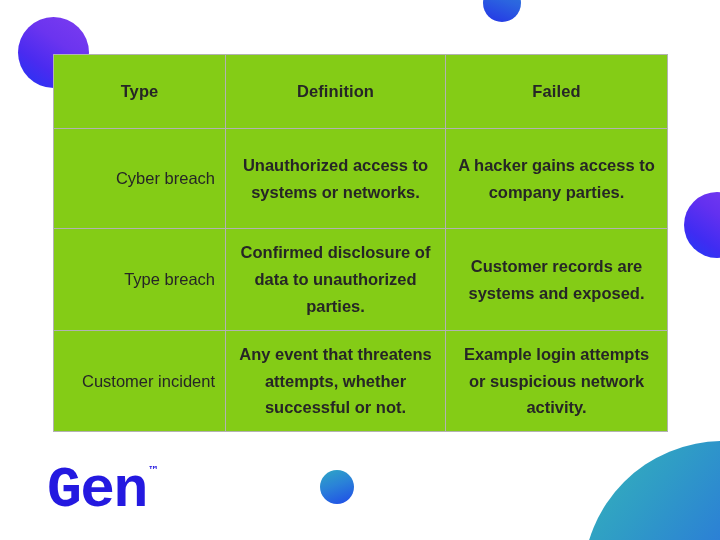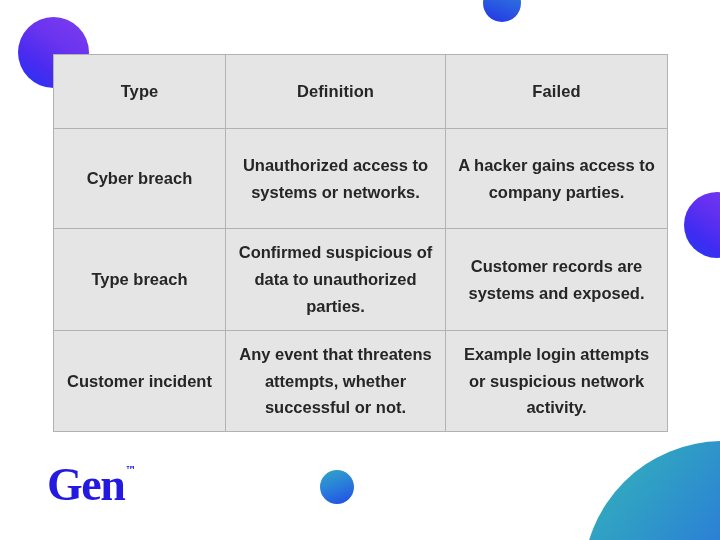--- a/index.html
+++ b/index.html
@@ -70,21 +70,21 @@
 
   
   #comparison-table {
     position: absolute;
     left: 53px;
     top: 54px;
     width: 614px;
     height: 377px;
     border-collapse: collapse;
     table-layout: fixed;
-    background: #e5e5e5;
+    background: #84cc16;
   }
 
   #comparison-table col.col-type       { width: 172px; }
   #comparison-table col.col-definition { width: 220px; }
   #comparison-table col.col-example    { width: 222px; }
 
   #comparison-table th,
   #comparison-table td {
     border: 1px solid #b2b2b2;
     text-align: center;
@@ -100,41 +100,42 @@
     letter-spacing: .1px;
   }
 
   #comparison-table tbody td {
     font-size: 16.5px;
     font-weight: bold;
     line-height: 1.62;
   }
 
   #comparison-table tbody td.cell-type {
-    font-weight: bold;
+    font-weight: normal;
+    text-align: right;
   }
 
   .row-1 td { height: 100px; }
   .row-2 td { height: 102px; }
   .row-3 td { height: 101px; }
 
   
   #brand-logo {
     position: absolute;
     left: 47px;
     top: 462px;
     display: flex;
     align-items: flex-start;
     color: #2419e0;
     user-select: none;
   }
 
   #brand-logo .logo-wordmark {
-    font-family: Liberation Serif, serif;
-    font-size: 46px;
+    font-family: Liberation Mono, monospace;
+    font-size: 58px;
     font-weight: bold;
     line-height: 1;
     letter-spacing: -1.5px;
   }
 
   #brand-logo .logo-trademark {
     font-family: "DejaVu Sans", sans-serif;
     font-size: 11px;
     font-weight: bold;
     line-height: 1;
@@ -165,21 +166,21 @@
     </tr>
   </thead>
   <tbody>
     <tr class="row-1">
       <td class="cell-type">Cyber breach</td>
       <td>Unauthorized access to systems or networks.</td>
       <td>A hacker gains access to company parties.</td>
     </tr>
     <tr class="row-2">
       <td class="cell-type">Type breach</td>
-      <td>Confirmed suspicious of data to unauthorized parties.</td>
+      <td>Confirmed disclosure of data to unauthorized parties.</td>
       <td>Customer records are systems and exposed.</td>
     </tr>
     <tr class="row-3">
       <td class="cell-type">Customer incident</td>
       <td>Any event that threatens attempts, whether successful or not.</td>
       <td>Example login attempts or suspicious network activity.</td>
     </tr>
   </tbody>
 </table>
 

